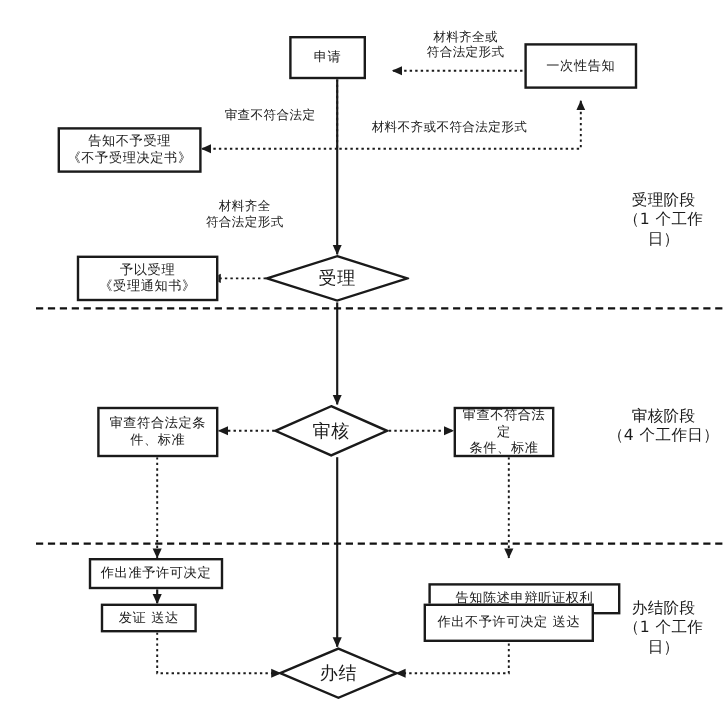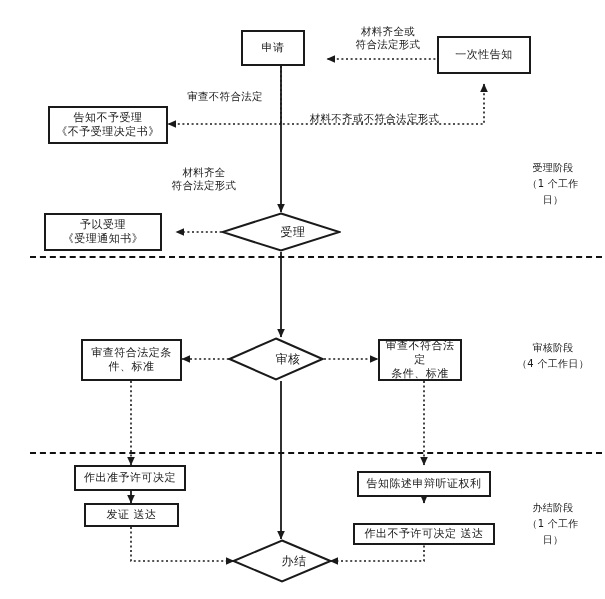--- a/index.html
+++ b/index.html
@@ -43,48 +43,48 @@
     z-index: 5;
   }
   .diamond-wrap svg {
     display: block;
     position: absolute;
     left: 0;
     top: 0;
   }
   .diamond-label {
     position: absolute;
-    left: 12px;
+    left: 0;
     top: 0;
     width: 100%;
     height: 100%;
     display: flex;
     align-items: center;
     justify-content: center;
-    font-size: 12px;
+    font-size: 15px;
     color: #1a1a1a;
     letter-spacing: 0.5px;
   }
 
   
   .edge-label {
     position: absolute;
     font-size: 10.5px;
     line-height: 13px;
     color: #1a1a1a;
     text-align: center;
     white-space: pre-line;
     letter-spacing: 0.3px;
     z-index: 6;
   }
 
   
   .stage-label {
     position: absolute;
-    font-size: 10px;
+    font-size: 13px;
     line-height: 16px;
     color: #1a1a1a;
     text-align: center;
     white-space: pre-line;
     letter-spacing: 0.3px;
     z-index: 6;
   }
 
   
   #edges {
@@ -160,21 +160,21 @@
   <div class="divider" style="left:30px; top:256px; width:572px;"></div>
   <div class="divider" style="left:30px; top:452px; width:572px;"></div>
 
   <div class="box" style="left:241px; top:30px; width:64px; height:36px;">申请</div>
 
   <div class="box" style="left:437px; top:36px; width:94px; height:38px;">一次性告知</div>
 
   <div class="box" style="left:48px; top:106px; width:120px; height:38px;">告知不予受理
 《不予受理决定书》</div>
 
-  <div class="box" style="left:44px; top:213px; width:118px; height:38px;">予以受理
+  <div class="box" style="left:64px; top:213px; width:118px; height:38px;">予以受理
 《受理通知书》</div>
 
   <div class="diamond-wrap" style="left:221px; top:212px; width:120px; height:40px;">
     <svg width="120" height="40" viewBox="0 0 120 40">
       <polygon points="60,1.5 118.5,20 60,38.5 1.5,20" fill="#ffffff" stroke="#1a1a1a" stroke-width="2"></polygon>
     </svg>
     <div class="diamond-label">受理</div>
   </div>
 
   <div class="box" style="left:81px; top:339px; width:101px; height:42px;">审查符合法定条
@@ -185,39 +185,39 @@
       <polygon points="48,1.5 94.5,22 48,42.5 1.5,22" fill="#ffffff" stroke="#1a1a1a" stroke-width="2"></polygon>
     </svg>
     <div class="diamond-label">审核</div>
   </div>
 
   <div class="box" style="left:378px; top:339px; width:84px; height:42px;">审查不符合法定
 条件、标准</div>
 
   <div class="box" style="left:74px; top:465px; width:112px; height:26px;">作出准予许可决定</div>
 
-  <div class="box" style="left:84px; top:503px; width:95px; height:24px;">发证  送达</div>
-
-  <div class="box" style="left:357px; top:471px; width:134px; height:26px;">告知陈述申辩听证权利</div>
-
-  <div class="box" style="left:353px; top:503px; width:142px; height:22px;margin-top:20px;">作出不予许可决定   送达</div>
+  <div class="box" style="left:84px; top:503px; width:80px; height:24px;">发证  送达</div>
+
+  <div class="box" style="left:357px; top:486px; width:160px; height:26px;text-decoration:underline;">告知陈述申辩听证权利</div>
+
+  <div class="box" style="left:353px; top:503px; width:142px; height:32px;">作出不予许可决定   送达</div>
 
   <div class="diamond-wrap" style="left:232px; top:539px; width:100px; height:44px;">
     <svg width="100" height="44" viewBox="0 0 100 44">
       <polygon points="50,1.5 98.5,22 50,42.5 1.5,22" fill="#ffffff" stroke="#1a1a1a" stroke-width="2"></polygon>
     </svg>
     <div class="diamond-label">办结</div>
   </div>
 
   <div class="edge-label" style="left:333px; top:25px; width:110px;">材料齐全或
 符合法定形式</div>
 
   <div class="edge-label" style="left:165px; top:90px; width:120px;">审查不符合法定</div>
 
-  <div class="edge-label" style="left:292px; top:100px; width:165px;margin-top:12px;">材料不齐或不符合法定形式</div>
+  <div class="edge-label" style="left:292px; top:100px; width:165px;">材料不齐或不符合法定形式</div>
 
   <div class="edge-label" style="left:156px; top:166px; width:96px;">材料齐全
 符合法定形式</div>
 
   <div class="stage-label" style="left:508px; top:160px; width:90px;">受理阶段
 （1 个工作
 日）</div>
 
   <div class="stage-label" style="left:503px; top:340px; width:100px;">审核阶段
 （4 个工作日）</div>

